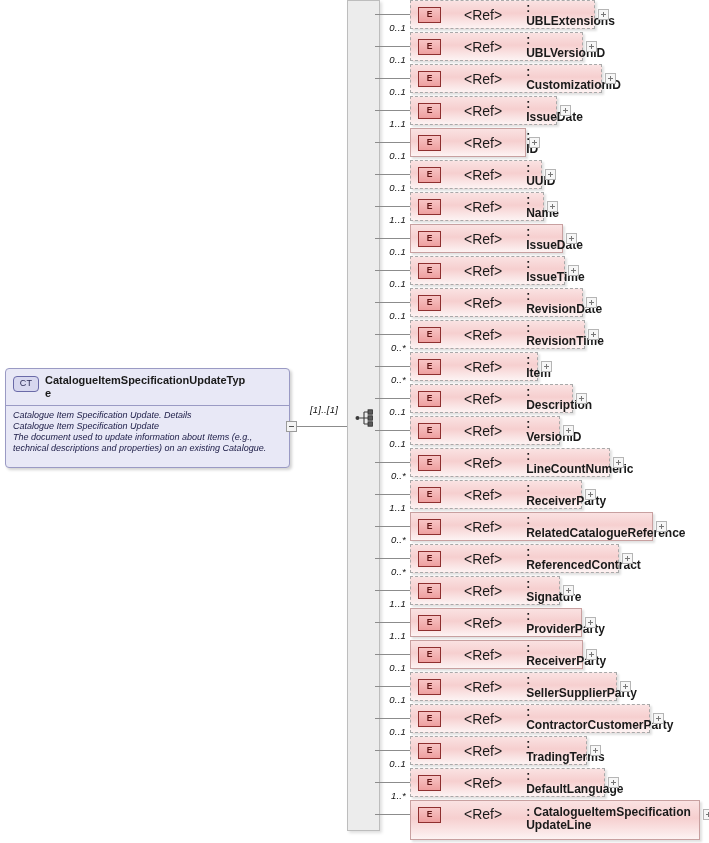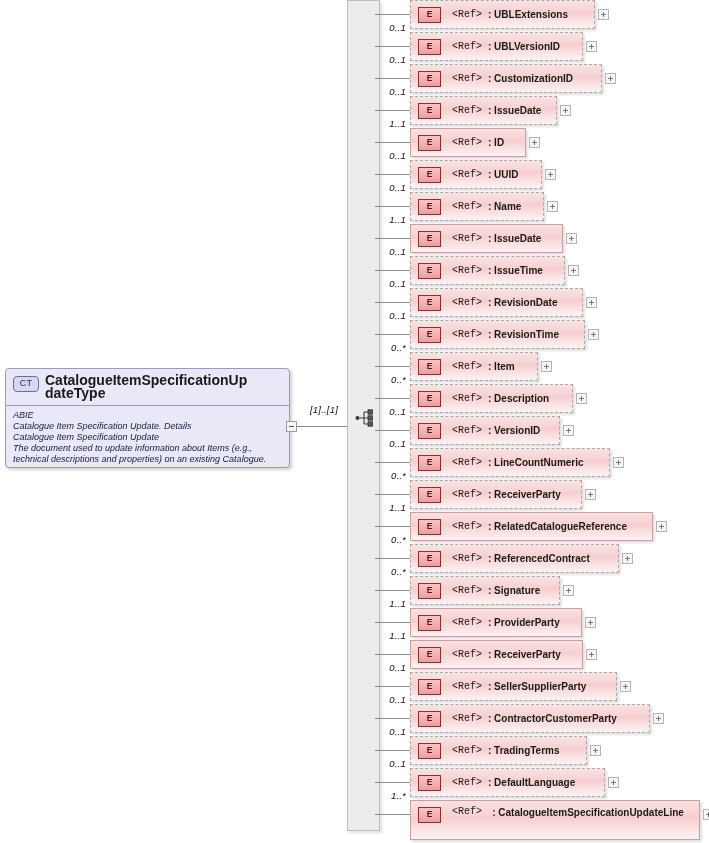--- a/index.html
+++ b/index.html
@@ -23,21 +23,21 @@
     padding:5px 6px 0 7px;box-sizing:border-box;
   }
   .ct-badge{
     flex:0 0 auto;width:24px;height:14px;margin-top:2px;
     border:1px solid #6a6aa8;border-radius:4px;
     background:#d7d7ef;
     font-size:9px;line-height:12px;text-align:center;color:#2a2a55;
     font-family:"Liberation Sans",sans-serif;letter-spacing:.3px;
   }
   #ct-title{
-    font-size:14px;font-weight:bold;color:#1a1a1a;line-height:12.5px;
+    font-size:11px;font-weight:bold;color:#1a1a1a;line-height:12.5px;
     width:205px;word-break:break-all;
   }
   #ct-sep{height:1px;background:#9a9ac4;margin:0;}
   #ct-body{
     padding:4px 7px 0 7px;
     font-size:9px;line-height:11px;font-style:italic;color:#20204a;
   }
   #ct-body div{white-space:normal;}
 
   
@@ -89,47 +89,46 @@
   .ebox.two-line{height:40px;align-items:flex-start;padding-top:5px;}
 
   .e-badge{
     flex:0 0 auto;width:21px;height:14px;
     border:1px solid #8e2f2f;
     background:linear-gradient(to bottom,#f7c4c4,#eea0a0);
     font-size:8.5px;line-height:12px;text-align:center;color:#5d1414;
     font-weight:bold;font-family:"Liberation Sans",sans-serif;
   }
   .e-ref{
-    margin-left:11px;font-size:10px;color:#1a1a1a;white-space:nowrap;font-family:Liberation Mono, monospace;
+    margin-left:23px;font-size:14px;color:#1a1a1a;white-space:nowrap;
   }
   .e-name{
-    margin-left:6px;font-size:10px;color:#1a1a1a;font-weight:bold;
+    margin-left:24px;font-size:12px;color:#1a1a1a;font-weight:bold;
     line-height:13px;
   }
   .two-line .e-badge{margin-top:1px;}
-  .two-line .e-name{width:200px;word-break:break-all;text-align:center;}
+  .two-line .e-name{width:200px;word-break:break-all;}
 
   .plus{
     position:absolute;top:9px;width:11px;height:11px;
     border:1px solid #b5b5b5;background:#f7f7f7;box-sizing:border-box;
   }
   .plus:before{content:"";position:absolute;left:2px;top:4px;width:5px;height:1px;background:#777;}
   .plus:after{content:"";position:absolute;left:4px;top:2px;width:1px;height:5px;background:#777;}
 </style>
 </head>
 <body>
 
 <div id="ct-box">
   <div id="ct-head">
     <span class="ct-badge">CT</span>
     <span id="ct-title">CatalogueItemSpecificationUpdateType</span>
   </div>
   <div id="ct-sep"></div>
   <div id="ct-body">
-    <div>ABIE</div>
     <div>Catalogue Item Specification Update. Details</div>
     <div>Catalogue Item Specification Update</div>
     <div>The document used to update information about Items (e.g., technical descriptions and properties) on an existing Catalogue.</div>
   </div>
 </div>
 <div id="ct-minus"></div>
 
 <div id="conn-main"></div>
 <div id="conn-card">[1]..[1]</div>
 

